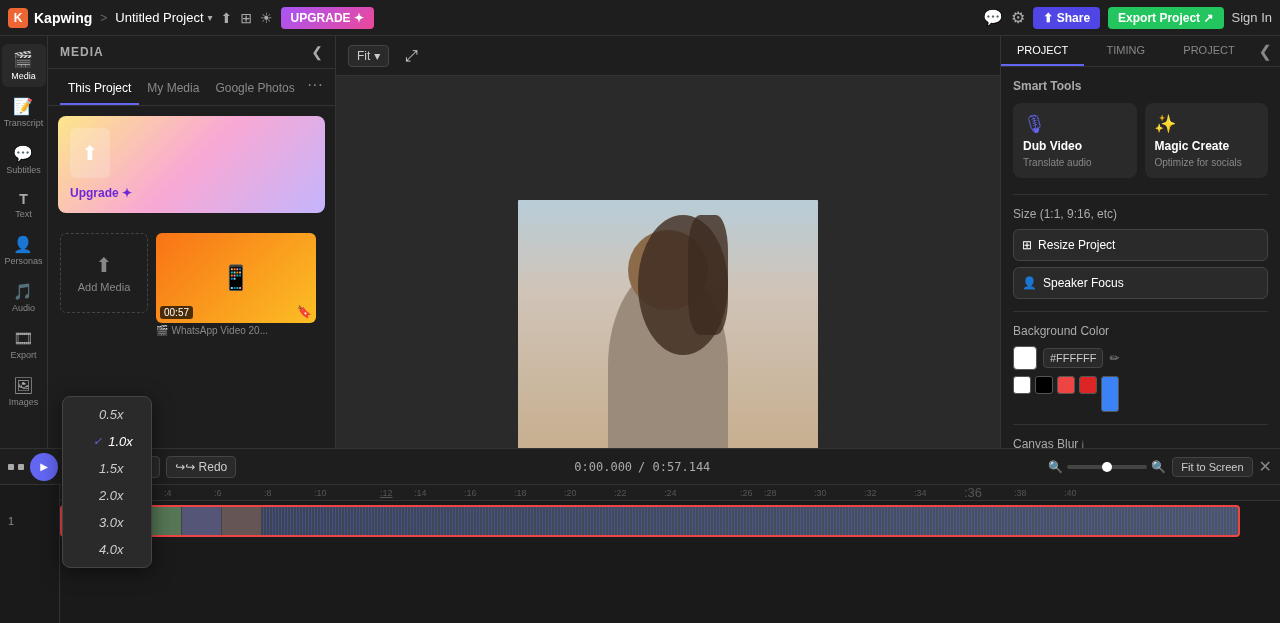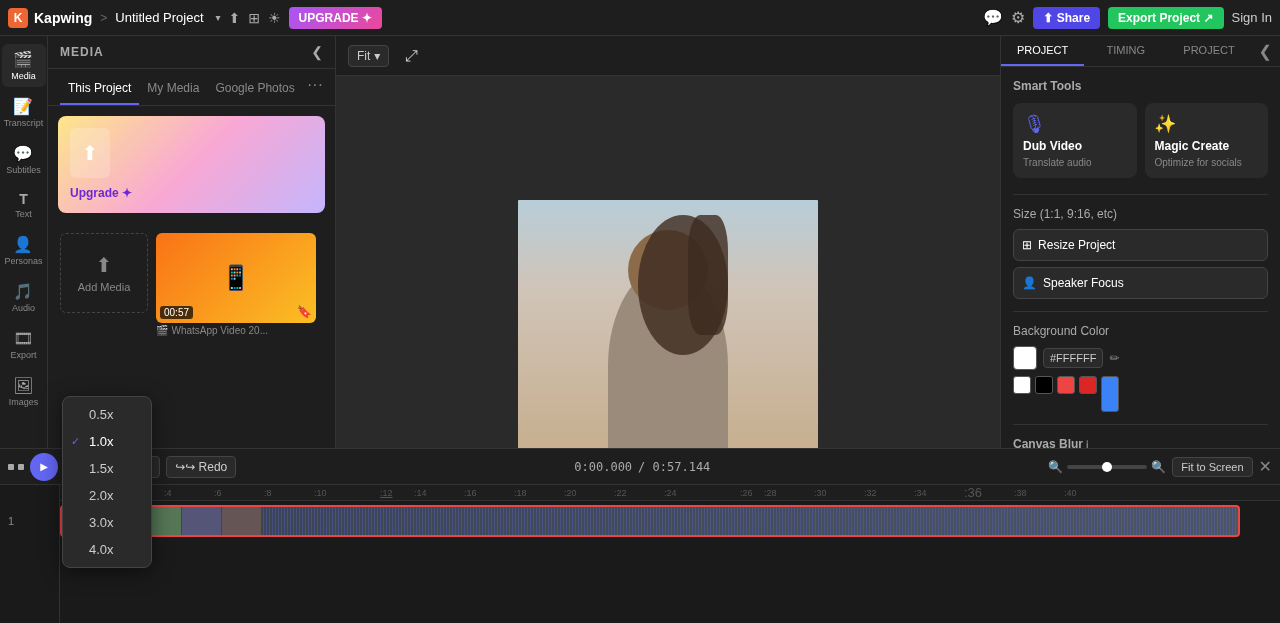--- a/index.html
+++ b/index.html
@@ -2,21 +2,21 @@
 <html><head>
   <meta charset="utf-8">
   <style>
     * { box-sizing: border-box; margin: 0; padding: 0; }
     body { font-family: -apple-system, BlinkMacSystemFont, 'Segoe UI', sans-serif; background: #1a1a1a; color: #fff; overflow: hidden; width: 1280px; height: 623px; }
 
     
     #topbar { display: flex; align-items: center; height: 36px; background: #1e1e1e; border-bottom: 1px solid #333; padding: 0 8px; gap: 8px; }
     #topbar .logo { display: flex; align-items: center; gap: 6px; font-size: 14px; font-weight: 600; color: #fff; }
     #topbar .logo .k-icon { width: 20px; height: 20px; background: #e63; border-radius: 4px; display: flex; align-items: center; justify-content: center; font-size: 12px; font-weight: 700; }
-    #topbar .breadcrumb { display: flex; align-items: center; gap: 12px; font-size: 13px; color: #ccc; }
+    #topbar .breadcrumb { display: flex; align-items: center; gap: 4px; font-size: 13px; color: #ccc; }
     #topbar .breadcrumb .project-name { color: #fff; font-size: 13px; }
     #topbar .breadcrumb .chevron { color: #aaa; font-size: 10px; }
     #topbar .spacer { flex: 1; }
     #topbar .upgrade-btn { background: linear-gradient(135deg, #a855f7, #ec4899); color: #fff; font-size: 12px; font-weight: 600; padding: 4px 10px; border-radius: 4px; border: none; cursor: pointer; }
     #topbar .share-btn { background: #4f46e5; color: #fff; font-size: 12px; font-weight: 600; padding: 4px 10px; border-radius: 4px; border: none; cursor: pointer; display: flex; align-items: center; gap: 4px; }
     #topbar .export-btn { background: #22c55e; color: #fff; font-size: 12px; font-weight: 600; padding: 4px 10px; border-radius: 4px; border: none; cursor: pointer; display: flex; align-items: center; gap: 4px; }
     #topbar .signin { font-size: 13px; color: #ccc; cursor: pointer; }
 
     
     #main { display: flex; height: calc(623px - 36px); }
@@ -82,39 +82,39 @@
     .size-btn { width: 100%; background: #2a2a2a; border: 1px solid #444; border-radius: 6px; color: #fff; font-size: 12px; padding: 8px; cursor: pointer; display: flex; align-items: center; gap: 6px; margin-bottom: 6px; }
     .bg-color-section { margin-top: 12px; }
     .bg-color-label { font-size: 12px; color: #aaa; margin-bottom: 8px; }
     .color-row { display: flex; align-items: center; gap: 6px; }
     .color-swatch { width: 24px; height: 24px; border-radius: 4px; border: 1px solid #555; cursor: pointer; }
     .color-hex { font-size: 11px; color: #ccc; background: #2a2a2a; border: 1px solid #444; border-radius: 4px; padding: 3px 6px; }
     .edit-icon { font-size: 12px; color: #888; cursor: pointer; }
     .color-swatches-row { display: flex; gap: 4px; margin-top: 6px; }
     .swatch-small { width: 18px; height: 18px; border-radius: 3px; cursor: pointer; border: 1px solid #555; }
     .blur-section { margin-top: 12px; }
-    .blur-label { font-size: 12px; color: #aaa; margin-bottom: 6px; display: flex; align-items: center; gap: 3px; font-weight: bold; }
+    .blur-label { font-size: 12px; color: #aaa; margin-bottom: 6px; display: flex; align-items: center; gap: 3px; }
     .info-icon { font-size: 10px; color: #888; cursor: pointer; }
     .toggle-row { display: flex; gap: 6px; }
     .toggle-opt { font-size: 11px; color: #888; background: #2a2a2a; border: 1px solid #444; border-radius: 4px; padding: 4px 12px; cursor: pointer; }
     .toggle-opt.active { background: #3a3a3a; color: #fff; border-color: #666; }
     .safe-zones-section { margin-top: 12px; }
     .safe-zones-label { font-size: 12px; color: #aaa; margin-bottom: 6px; display: flex; align-items: center; gap: 4px; }
     .safe-zone-opts { display: flex; gap: 6px; align-items: center; }
     .safe-zone-opt { font-size: 11px; color: #888; background: #2a2a2a; border: 1px solid #444; border-radius: 4px; padding: 4px 10px; cursor: pointer; }
     .safe-zone-opt.active { background: #3a3a3a; color: #fff; border-color: #666; }
     .safe-zone-icon { font-size: 16px; color: #888; cursor: pointer; background: #2a2a2a; border: 1px solid #444; border-radius: 4px; padding: 2px 6px; }
     .tl-btn { font-size: 12px; color: #ccc; background: #2a2a2a; border: 1px solid #444; border-radius: 4px; padding: 3px 8px; cursor: pointer; display: flex; align-items: center; gap: 4px; }
     .play-btn { width: 28px; height: 28px; background: #6366f1; border-radius: 50%; display: flex; align-items: center; justify-content: center; cursor: pointer; font-size: 10px; color: #fff; }
     .time-display { font-size: 12px; color: #aaa; font-family: monospace; }
     .fit-screen-btn { font-size: 11px; color: #ccc; background: #2a2a2a; border: 1px solid #444; border-radius: 4px; padding: 3px 8px; cursor: pointer; }
 
     
     #speed-popup { position: absolute; left: 62px; bottom: 50px; background: #2a2a2a; border: 1px solid #444; border-radius: 8px; box-shadow: 0 4px 20px rgba(0,0,0,0.5); z-index: 100; width: 90px; padding: 4px 0; }
-    .speed-item { display: flex; align-items: center; gap: 6px; padding: 6px 8px; font-size: 13px; color: #ccc; cursor: pointer; }
+    .speed-item { display: flex; align-items: center; gap: 6px; padding: 6px 30px; font-size: 13px; color: #ccc; cursor: pointer; font-style: italic; }
     .speed-item.active { color: #fff; }
     .speed-check { font-size: 11px; color: #6366f1; width: 12px; }
   </style>
 </head>
 <body>
 
 <div id="topbar">
   <div class="logo">
     <div class="k-icon">K</div>
     <span>Kapwing</span>

